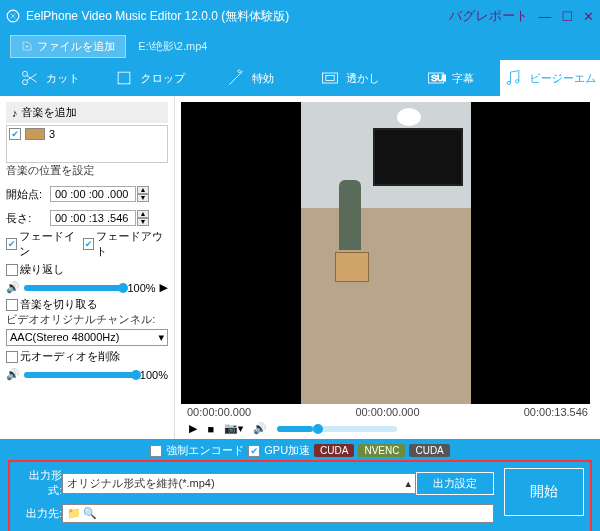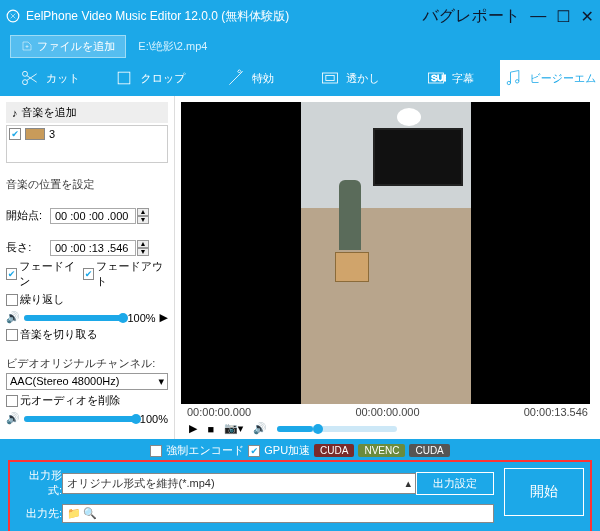--- a/index.html
+++ b/index.html
@@ -1,35 +1,35 @@
 <!DOCTYPE html>
 <html><head>
 <meta charset="utf-8">
 <style>
 *{box-sizing:border-box;margin:0;padding:0;font-family:"Meiryo","MS PGothic",sans-serif;font-size:11px}
 body{width:600px;height:531px;background:#fff;overflow:hidden}
 .titlebar{background:#1ca8e8;height:26px;color:#fff;display:flex;align-items:center;padding:16px 6px}
 .titlebar .logo{width:14px;height:14px;margin-right:6px}
 .title-text{flex:1;font-size:12px}
-.title-btn{color:#0f172a;margin-left:10px;cursor:pointer;font-size:16px}
+.title-btn{color:#701a75;margin-left:10px;cursor:pointer;font-size:13px}
 .toolbar{background:#1ca8e8;height:28px;display:flex;align-items:center;padding:0 10px;color:#fff}
 .add-file{background:#56bef0;border:1px solid #9ddcf6;padding:3px 10px;display:flex;align-items:center;gap:4px}
 .filepath{margin-left:12px;color:#d6f2ff}
 .tabs{background:#1ca8e8;height:36px;display:flex;color:#fff}
 .tab{flex:1;display:flex;align-items:center;justify-content:center;gap:6px;cursor:pointer;font-size:12px}
 .tab.active{background:#fff;color:#1ca8e8}
 .tab svg{width:20px;height:20px}
 .main{display:flex;height:343px}
 .sidebar{width:175px;padding:6px;border-right:1px solid #ddd}
 .side-head{background:#eee;padding:3px 6px;display:flex;align-items:center;gap:4px}
 .music-list{border:1px solid #ccc;height:38px;padding:2px;margin-top:2px}
 .music-item{display:flex;align-items:center;gap:4px}
 .swatch{width:20px;height:12px;background:#c89b5a;border:1px solid #888}
-.section-label{margin-top:14px;color:#333}
-.param-row{display:flex;align-items:flex-start;margin-top:16px}
+.section-label{margin-top:0;color:#333}
+.param-row{display:flex;align-items:center;margin-top:8px}
 .param-row .lbl{width:44px}
 .time-in{border:1px solid #aaa;padding:1px 4px;width:86px;background:#fff}
 .stepper{display:flex;flex-direction:column;margin-left:1px}
 .stepper span{width:12px;height:8px;border:1px solid #999;font-size:7px;text-align:center;line-height:6px;background:#eee}
 .chk-row{display:flex;align-items:center;gap:2px;margin-top:3px}
 .chk{width:12px;height:12px;border:1px solid #888;display:inline-flex;align-items:center;justify-content:center;font-size:9px;color:#1ca8e8}
 .slider-row{display:flex;align-items:center;gap:4px;margin-top:4px}
 .slider{flex:1;height:6px;background:#ddd;position:relative;border-radius:3px}
 .slider .fill{position:absolute;height:100%;background:#1ca8e8;border-radius:3px}
 .slider .thumb{position:absolute;width:10px;height:10px;background:#1ca8e8;border-radius:50%;top:-2px}

